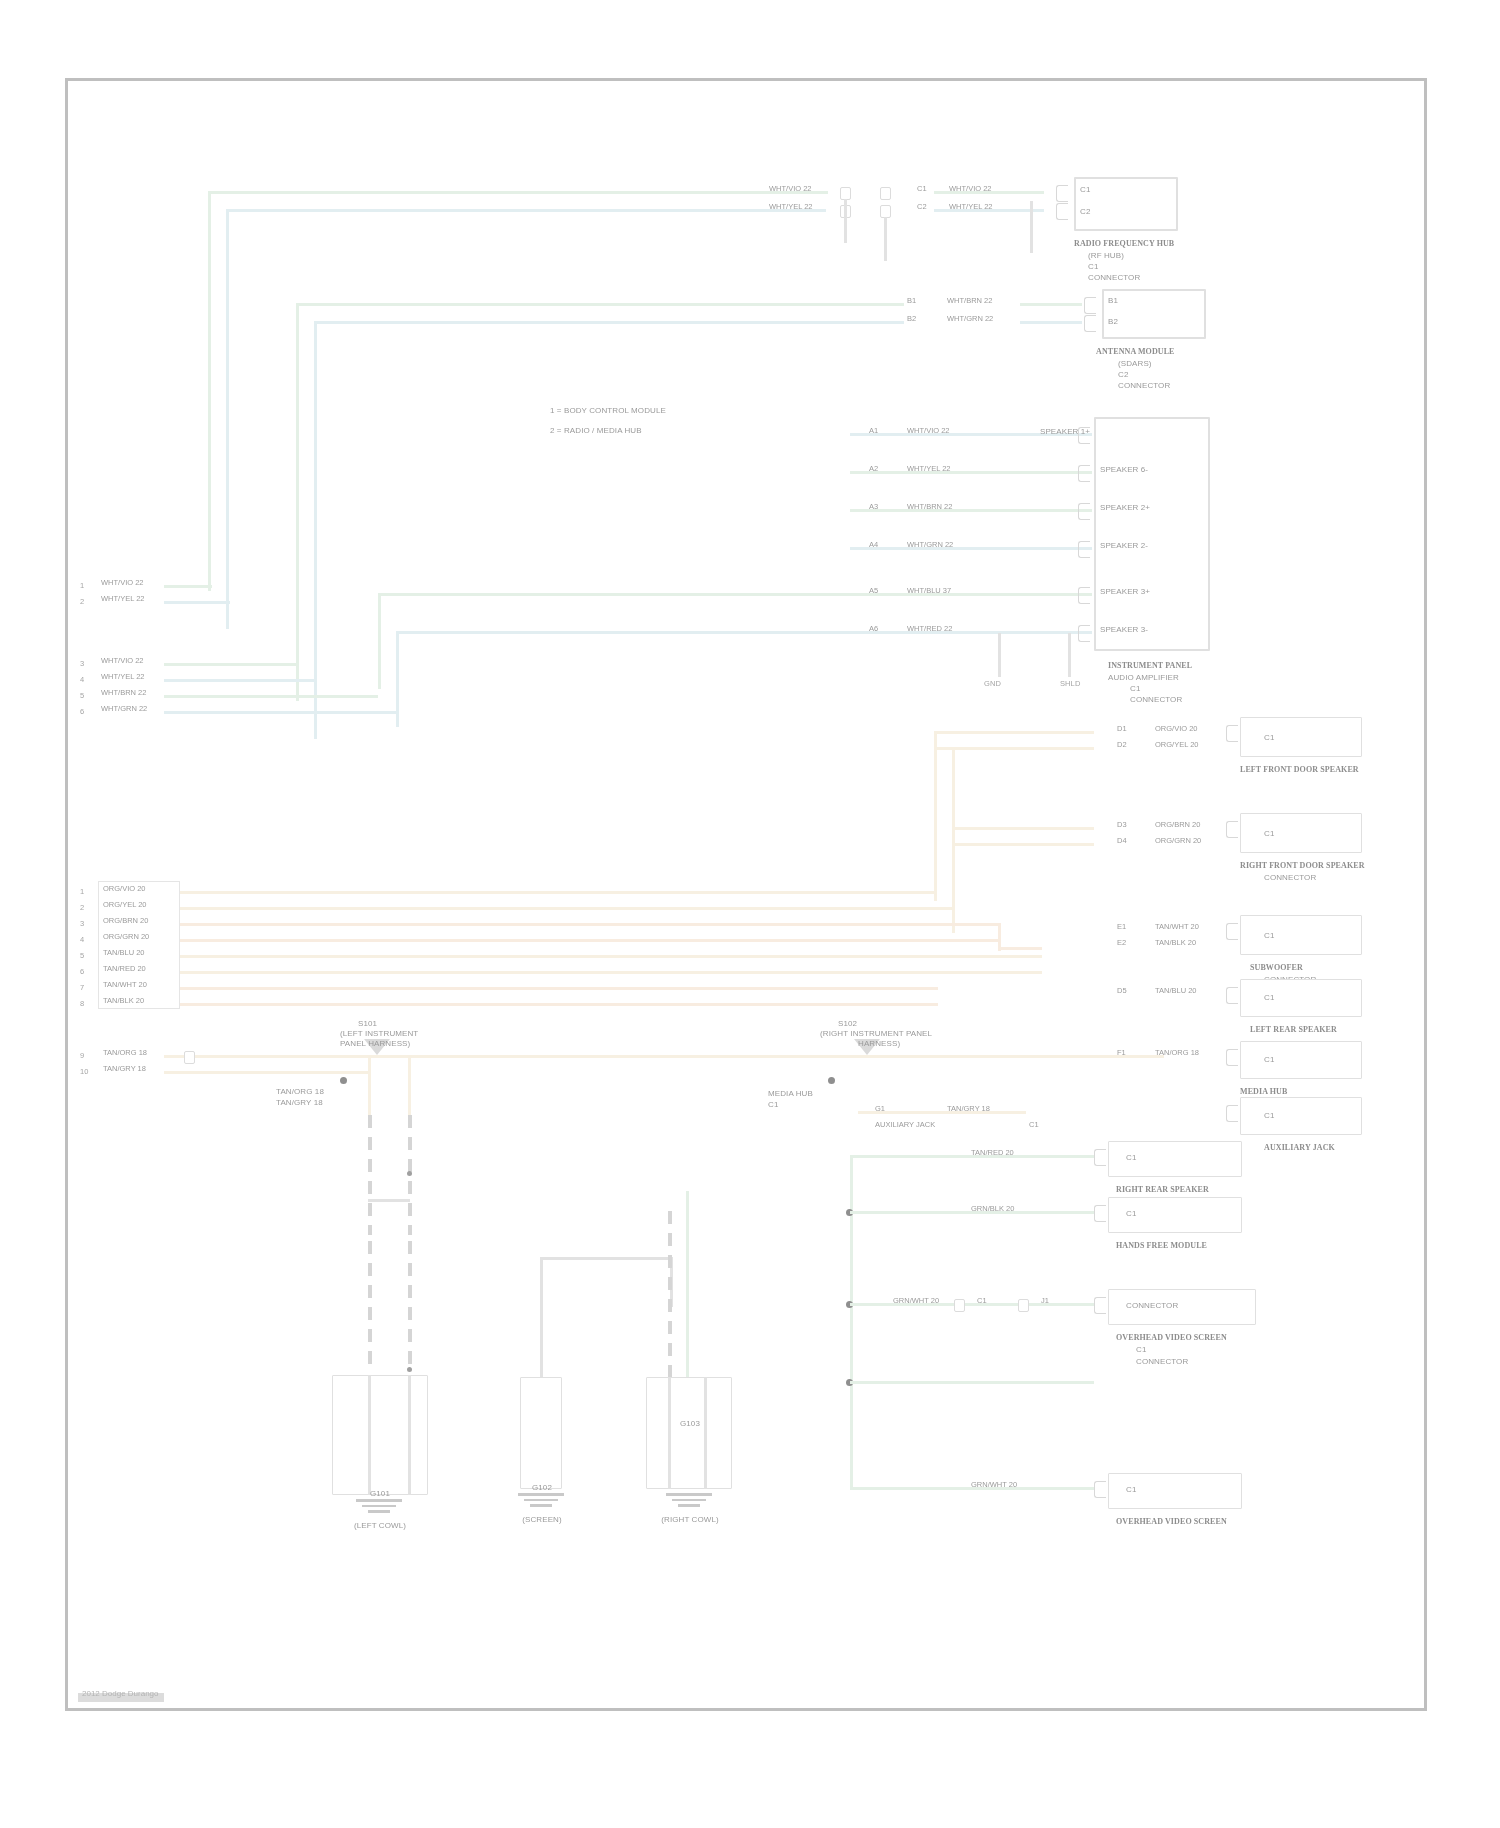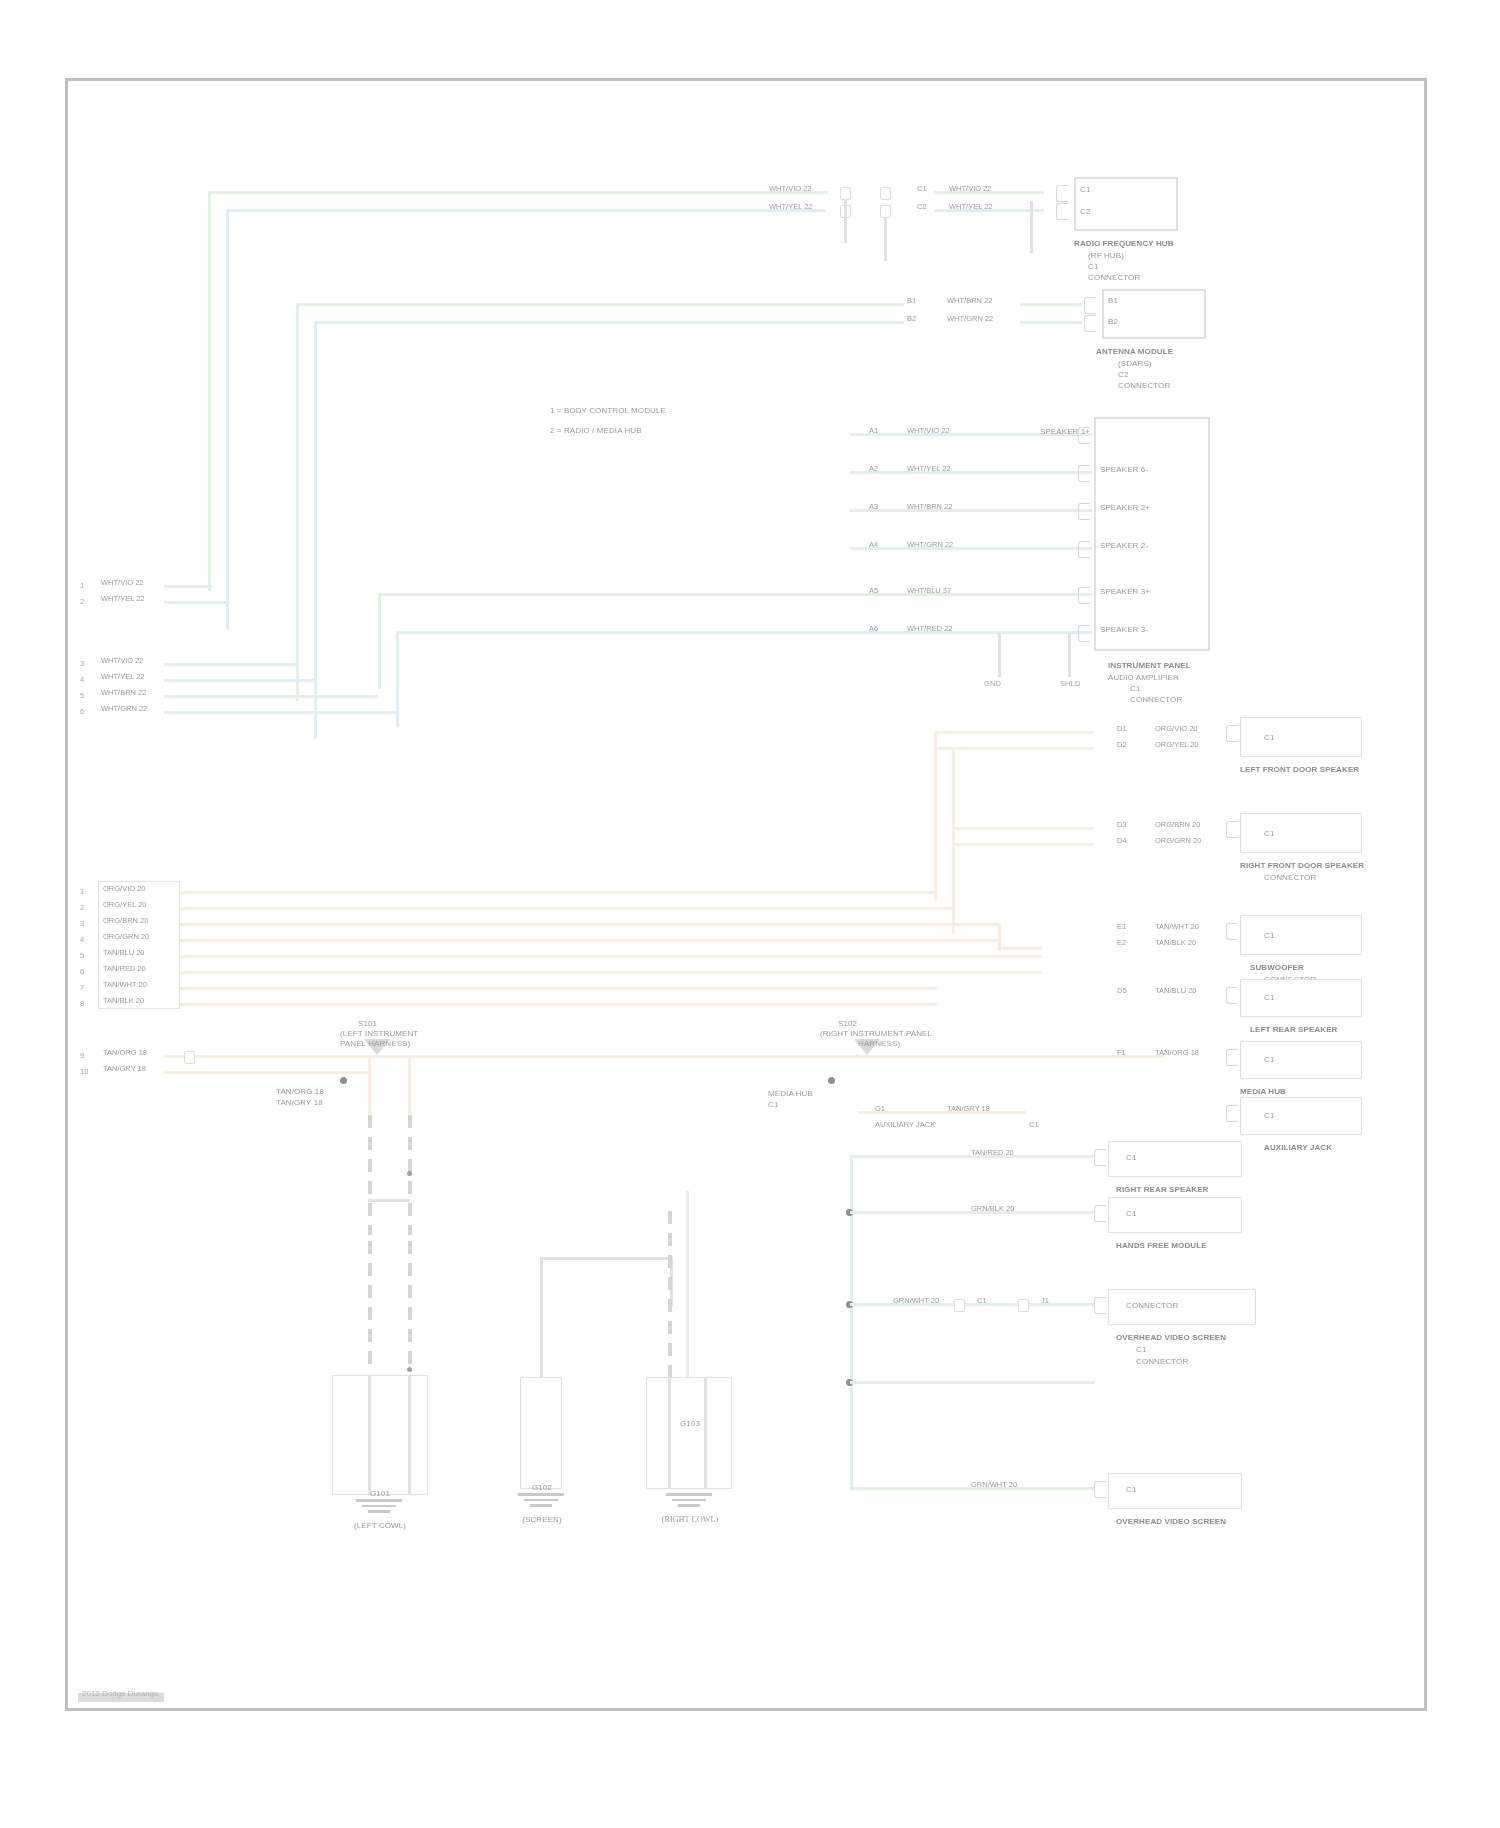--- a/index.html
+++ b/index.html
@@ -8,21 +8,21 @@
        font-family:"Liberation Sans", sans-serif;
        -webkit-font-smoothing:antialiased;}
 
   
   #sheet{position:absolute;left:65px;top:78px;width:1362px;height:1633px;
          border:3px solid #bfbfbf;background:#fff;box-sizing:border-box;}
 
   
   .lbl{position:absolute;color:#9a9a9a;font-size:8px;line-height:9px;
        white-space:nowrap;letter-spacing:.1px;}
-  .lbl.b{color:#8d8d8d;font-weight:bold;}
+  .lbl.b{color:#8d8d8d;font-weight:bold;font-family:Liberation Serif, serif;}
   .lbl.pin{color:#a5a5a5;font-size:7.5px;}
   .lbl.ctr{text-align:center;}
   .wlbl{position:absolute;font-size:7.5px;line-height:8.5px;color:#9b9b9b;
         white-space:nowrap;padding:0 1px;}
 
   
   .w{position:absolute;}
   .wh{height:3px;}     
   .wv{width:3px;}      
   .grn{background:#e4f0e6;}
@@ -366,21 +366,21 @@
   <div class="w wv grn" style="left:618px;top:1110px;height:186px;"></div>
   <div class="cbox thin" style="left:578px;top:1296px;width:86px;height:112px;"></div>
   <div class="w wv gry" style="left:600px;top:1296px;height:112px;"></div>
   <div class="w wv gry" style="left:636px;top:1296px;height:112px;"></div>
   <div class="gnd" style="left:598px;top:1412px;">
     <i class="g1"></i>
       <i class="g2"></i>
       <i class="g3"></i>
   </div>
   <div class="lbl ctr" style="left:586px;top:1338px;width:72px;">G103</div>
-  <div class="lbl ctr" style="left:578px;top:1434px;width:88px;font-family:Liberation Serif, serif;">(RIGHT COWL)</div>
+  <div class="lbl ctr" style="left:578px;top:1434px;width:88px;">(RIGHT COWL)</div>
 
   <div class="w wv grn" style="left:782px;top:1074px;height:334px;"></div>
   <div class="w wh grn" style="left:782px;top:1074px;width:244px;"></div>
 
   <div class="dot" style="left:778px;top:1128px;"></div>
   <div class="dot" style="left:778px;top:1220px;"></div>
   <div class="dot" style="left:778px;top:1298px;"></div>
 
   <div class="w wh grn" style="left:782px;top:1130px;width:244px;"></div>
   <div class="w wh grn" style="left:782px;top:1222px;width:244px;"></div>

